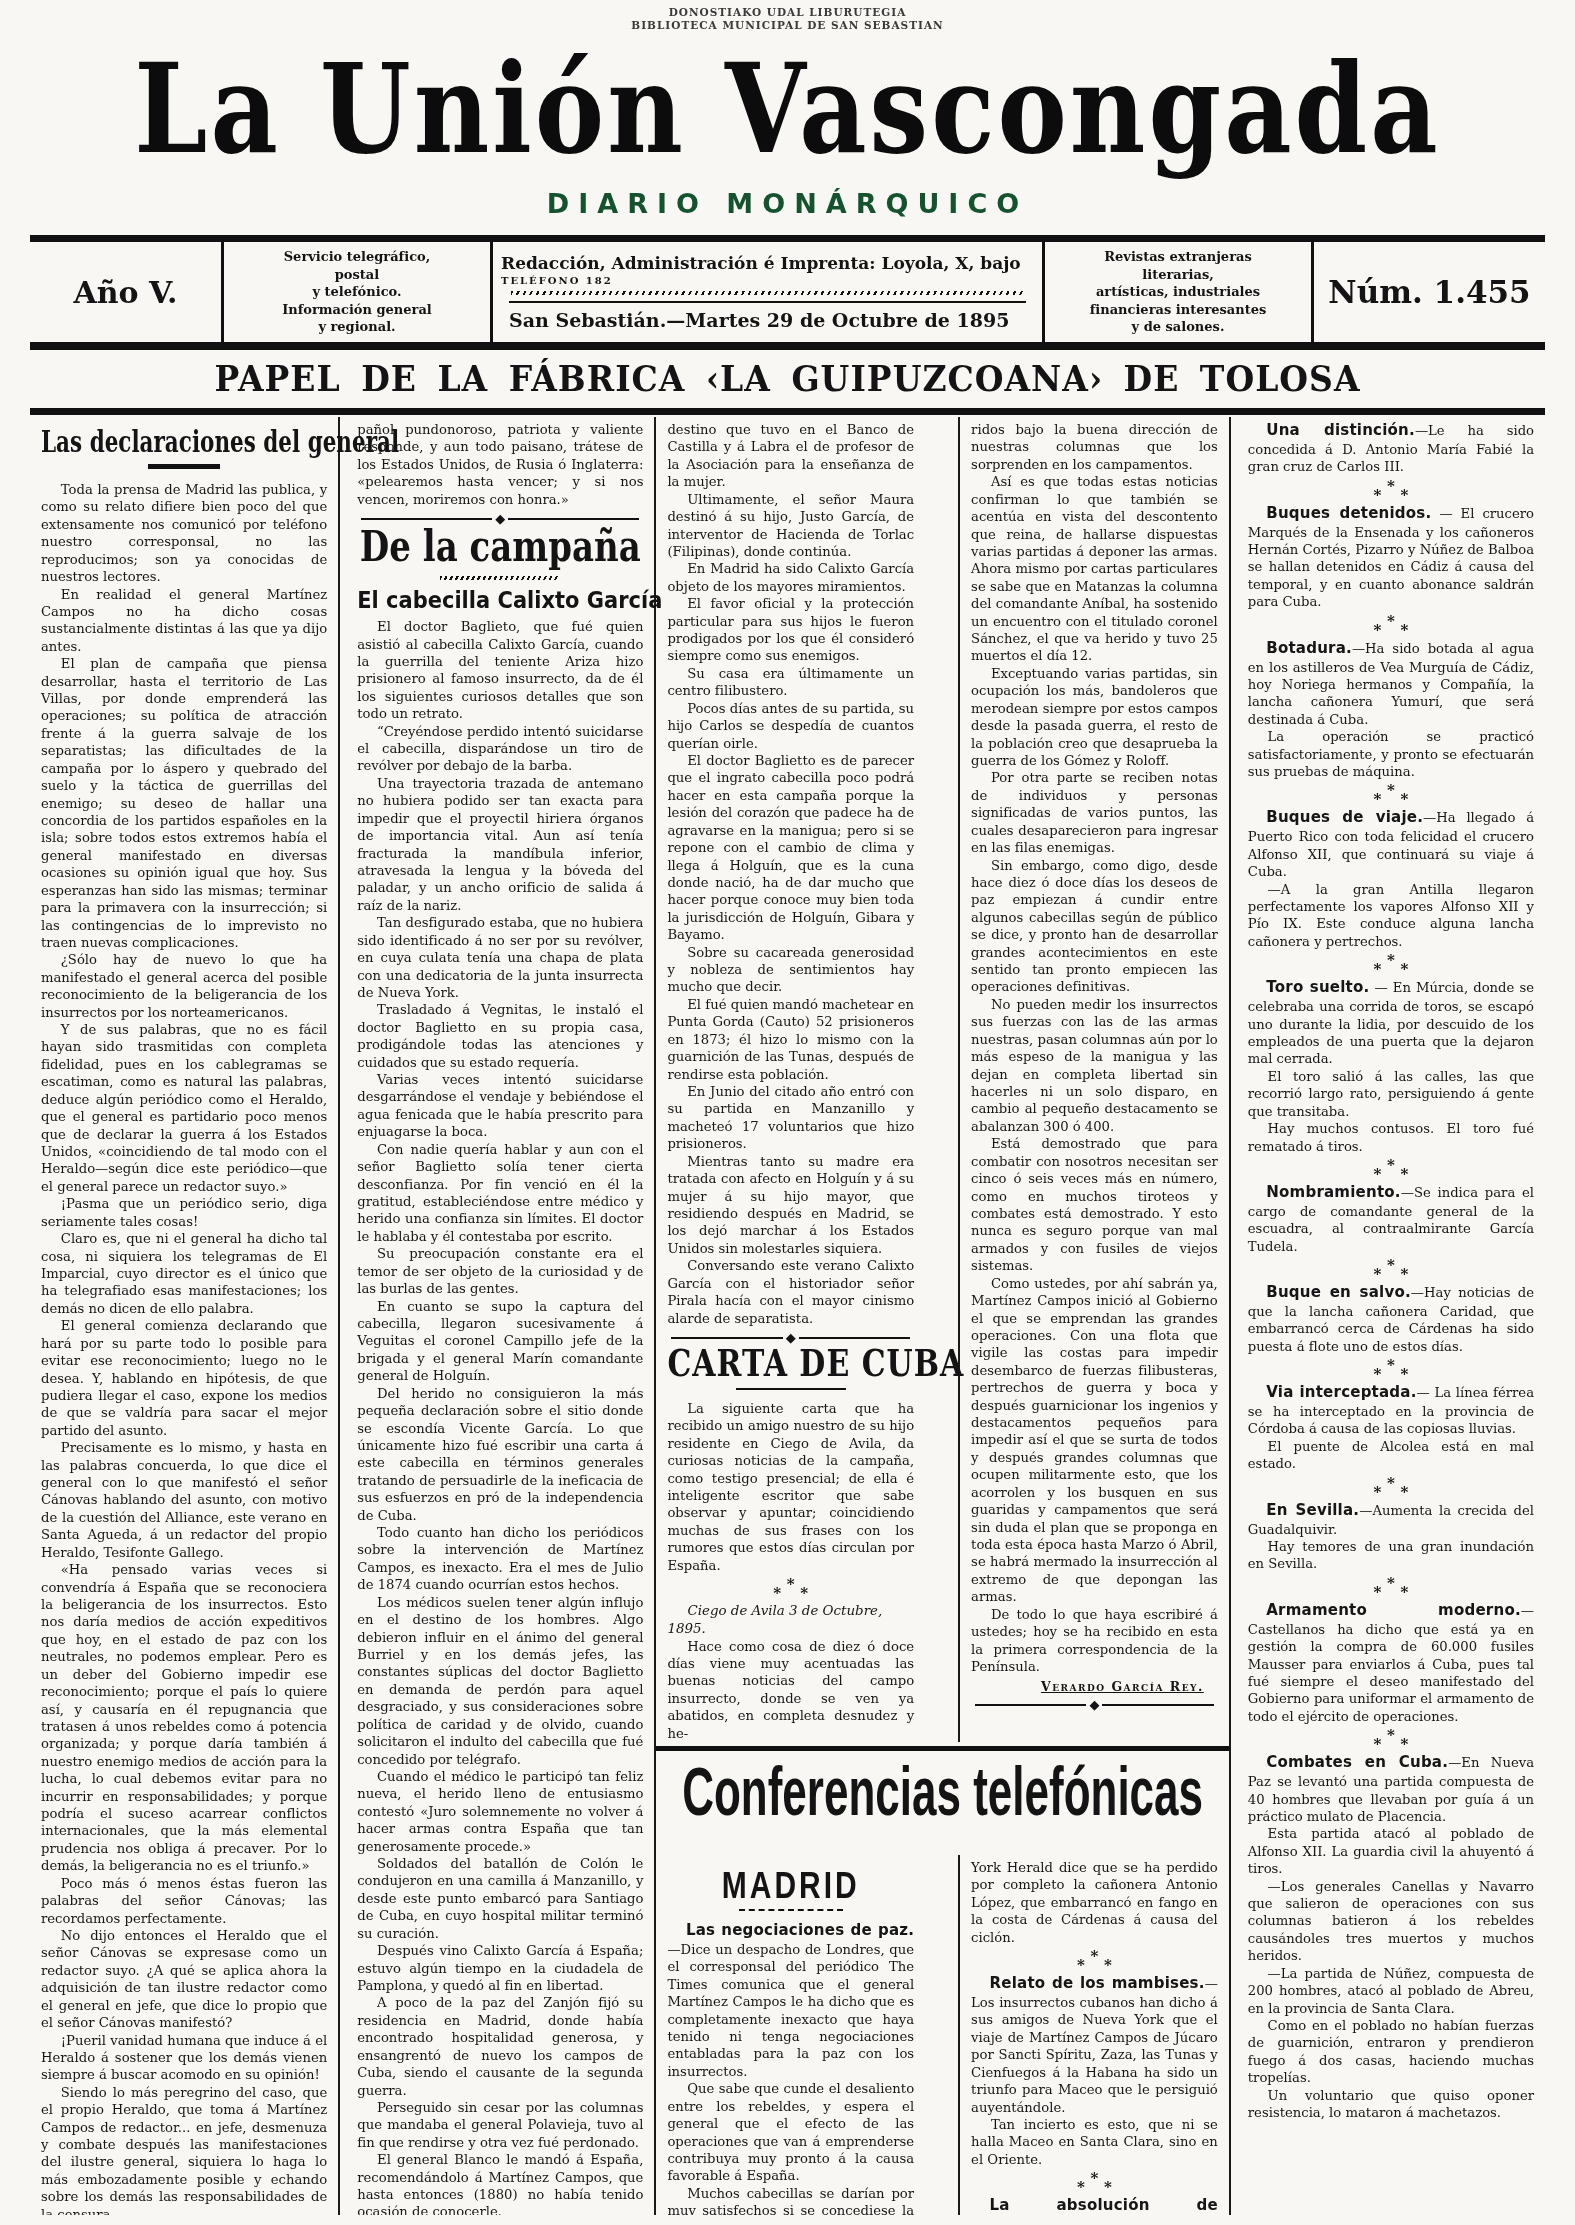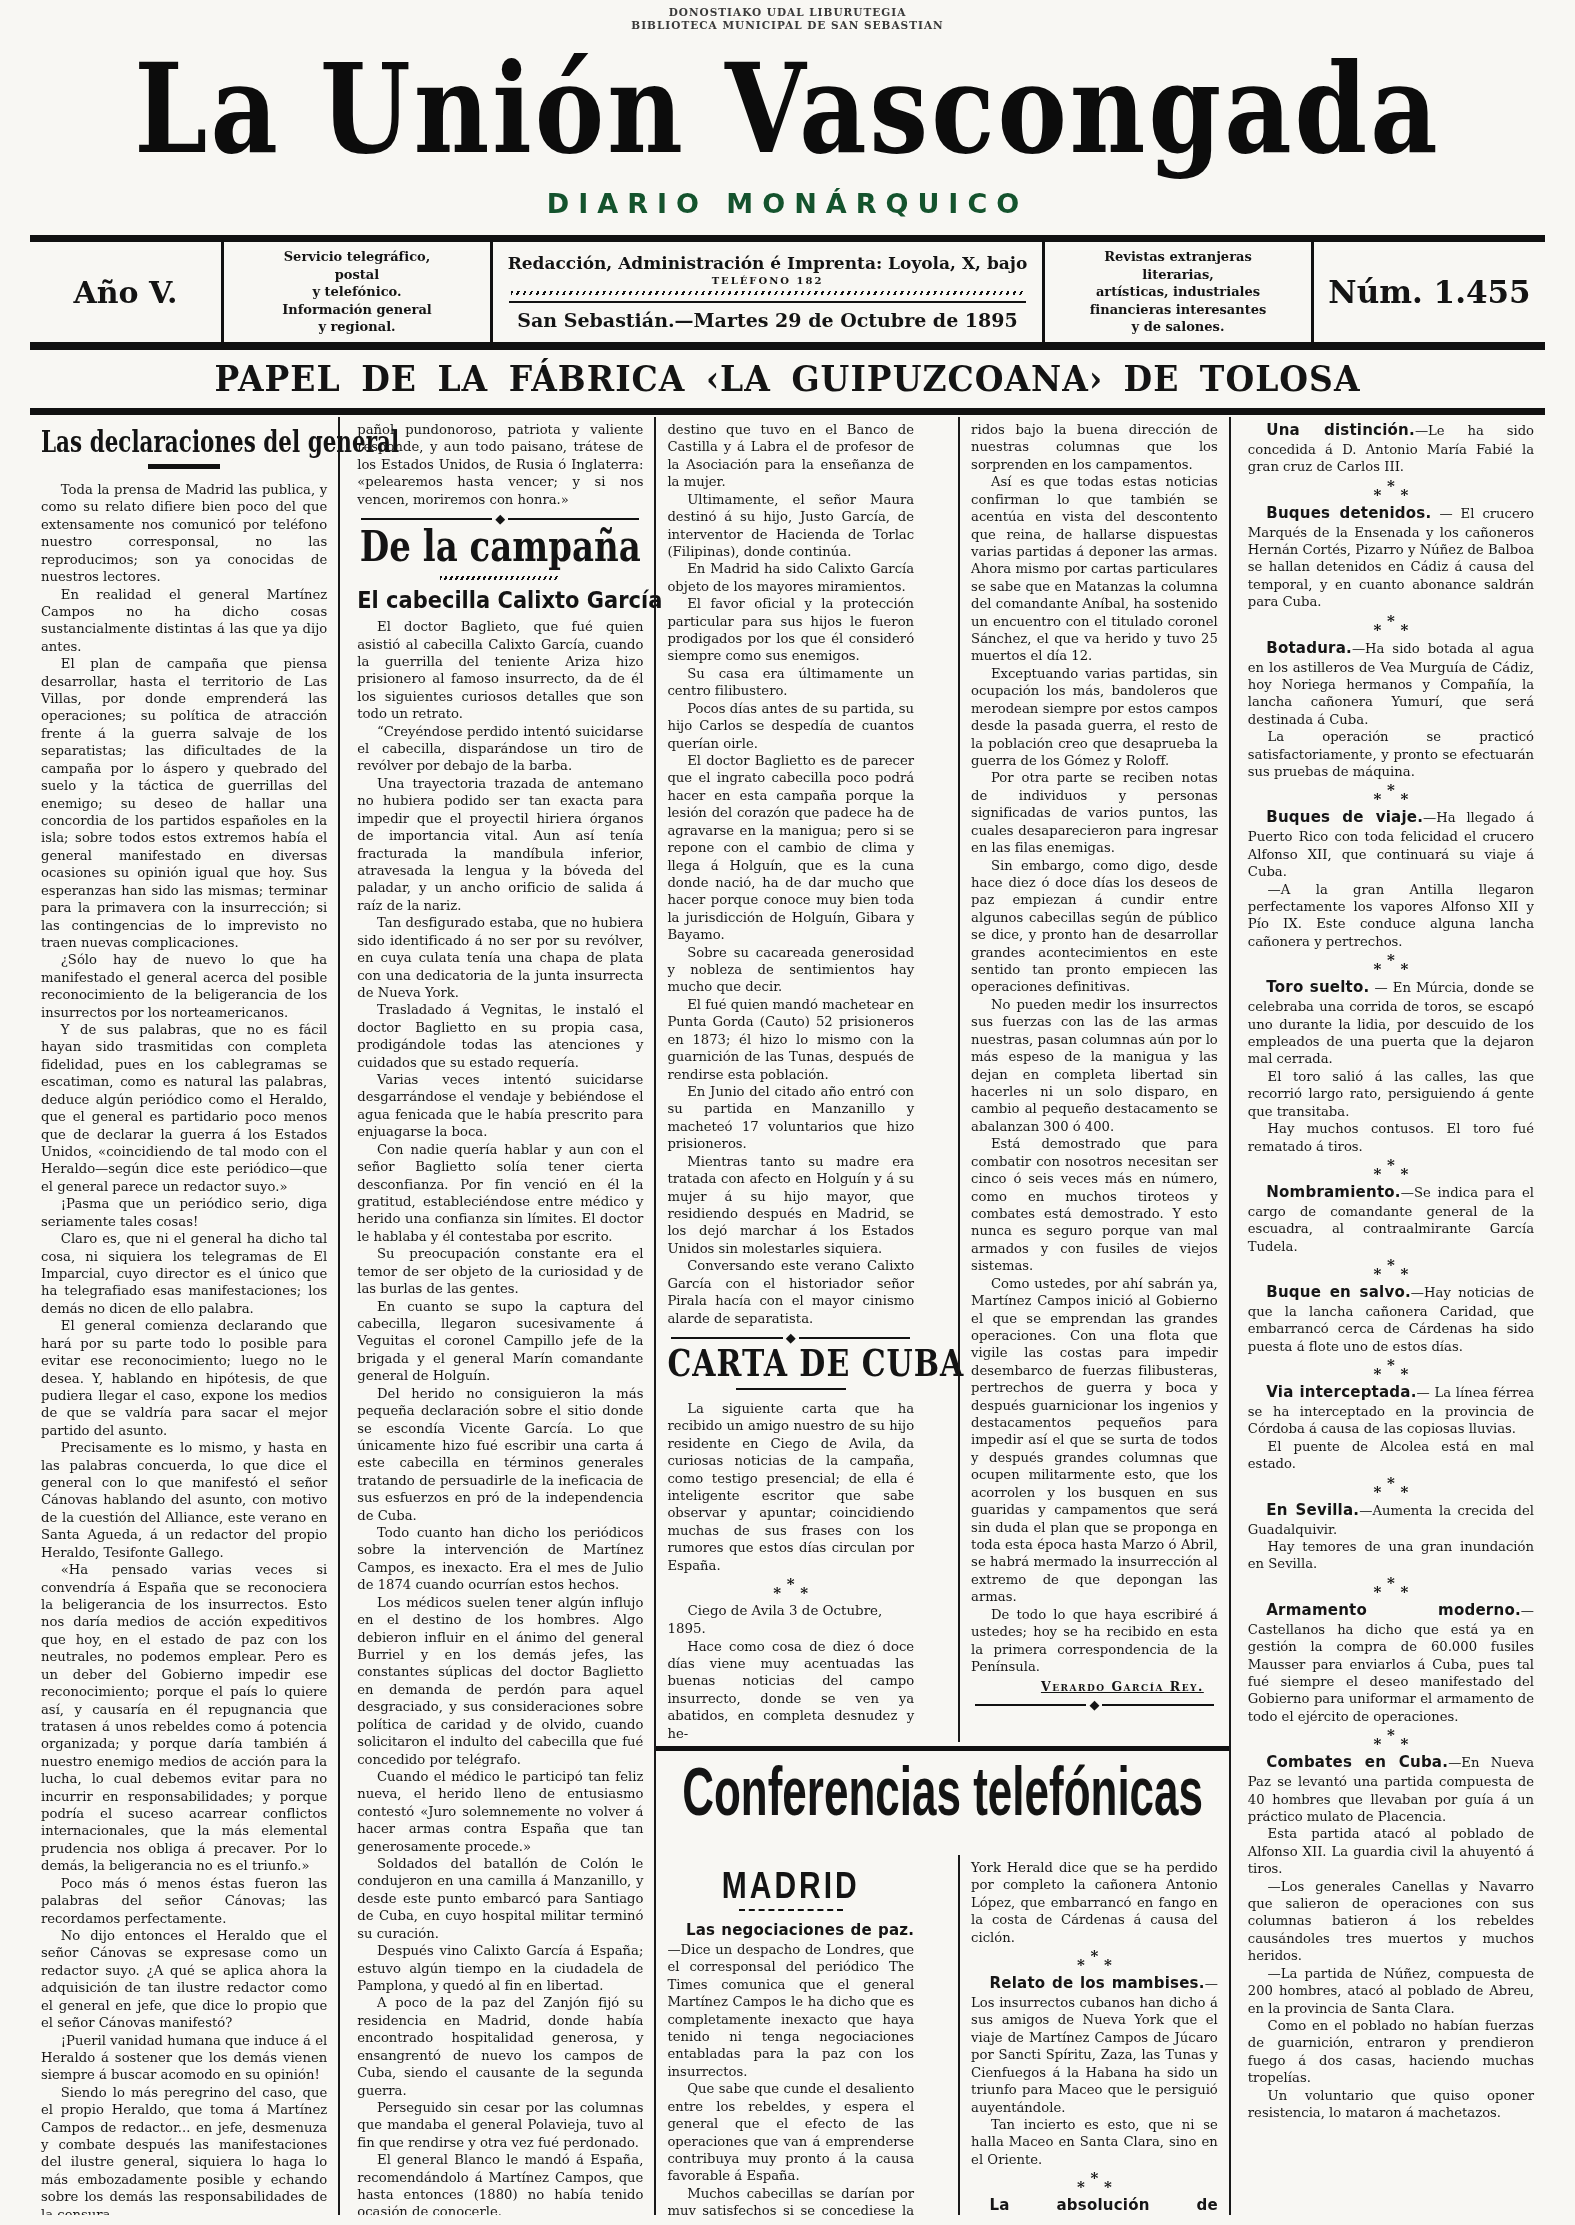--- a/index.html
+++ b/index.html
@@ -26,21 +26,21 @@
   .r-thick{height:5px;}
   .r-thicker{height:7px;}
   
   .infobar{display:flex;align-items:stretch;border-top:3px solid #111;border-bottom:3px solid #111;}
   .infobar .cell{padding:6px 8px;display:flex;flex-direction:column;justify-content:center;}
   .infobar .cell + .cell{border-left:3px solid #111;}
   .cell.year{width:175px;font-weight:700;font-size:30px;text-align:center;
     font-family:"DejaVu Serif",serif;}
   .cell.service{width:250px;text-align:center;}
   .svc-line{margin:0;font-size:13px;font-weight:700;line-height:1.35;text-align:center;text-indent:0;}
-  .cell.center{flex:1;text-align:center;}
+  .cell.center{flex:1;text-align:left;}
   .addr{font-weight:700;font-size:17px;}
   .phone{font-weight:700;font-size:10px;letter-spacing:2px;margin-top:2px;}
   .squiggle{height:4px;margin:5px 10px 4px 10px;
     background:repeating-linear-gradient(115deg,#111 0 2px,transparent 2px 6px);}
   .dateline{font-weight:700;font-size:19px;border-top:2px solid #111;padding-top:6px;margin:2px 8px 0 8px;}
   .cell.reviews{width:250px;text-align:center;}
   .cell.number{width:215px;font-weight:700;font-size:31px;text-align:center;
     font-family:"DejaVu Serif",serif;}
   
   .banner{text-align:center;font-weight:700;font-size:33px;letter-spacing:1px;
@@ -56,21 +56,21 @@
   .mcol{flex:1 1 0;min-width:0;padding:4px 11px 0 11px;}
   
   .para{margin:0;font-size:13.2px;line-height:1.32;text-align:justify;
     text-indent:1.5em;color:#161616;}
   .cont .para:first-child{text-indent:0;}
   .lead-p{text-indent:1.4em;}
   .lead{font-family:"DejaVu Sans",sans-serif;font-weight:700;font-size:1.14em;
     letter-spacing:.2px;}
   .signature{margin:4px 14px 6px 0;font-size:12.5px;text-align:right;
     font-variant:small-caps;letter-spacing:1.5px;font-weight:700;text-decoration:underline;}
-  .letter-dateline{text-align:left;text-indent:1.5em;font-size:13.4px;margin-top:2px;}
+  .letter-dateline{text-align:left;text-indent:1.5em;font-size:13.4px;margin-top:2px;font-style:italic;}
   
   .art-head{margin:8px 0 2px 0;text-align:center;font-weight:700;font-size:21.5px;
     letter-spacing:0;transform:scaleY(1.35);transform-origin:center;white-space:nowrap;}
   .head-rule{width:72px;height:5px;background:#111;margin:10px auto 12px auto;}
   .rule-diamond{display:flex;align-items:center;margin:10px 4px 6px 4px;}
   .rule-diamond .l{flex:1;height:2px;background:#111;}
   .rule-diamond .d{font-size:13px;line-height:0;padding:0 3px;}
   .sec-head{margin:4px 0 2px 0;text-align:center;font-weight:700;font-size:34px;
     transform:scaleY(1.28);transform-origin:center;font-family:"DejaVu Serif",serif;
     white-space:nowrap;}

